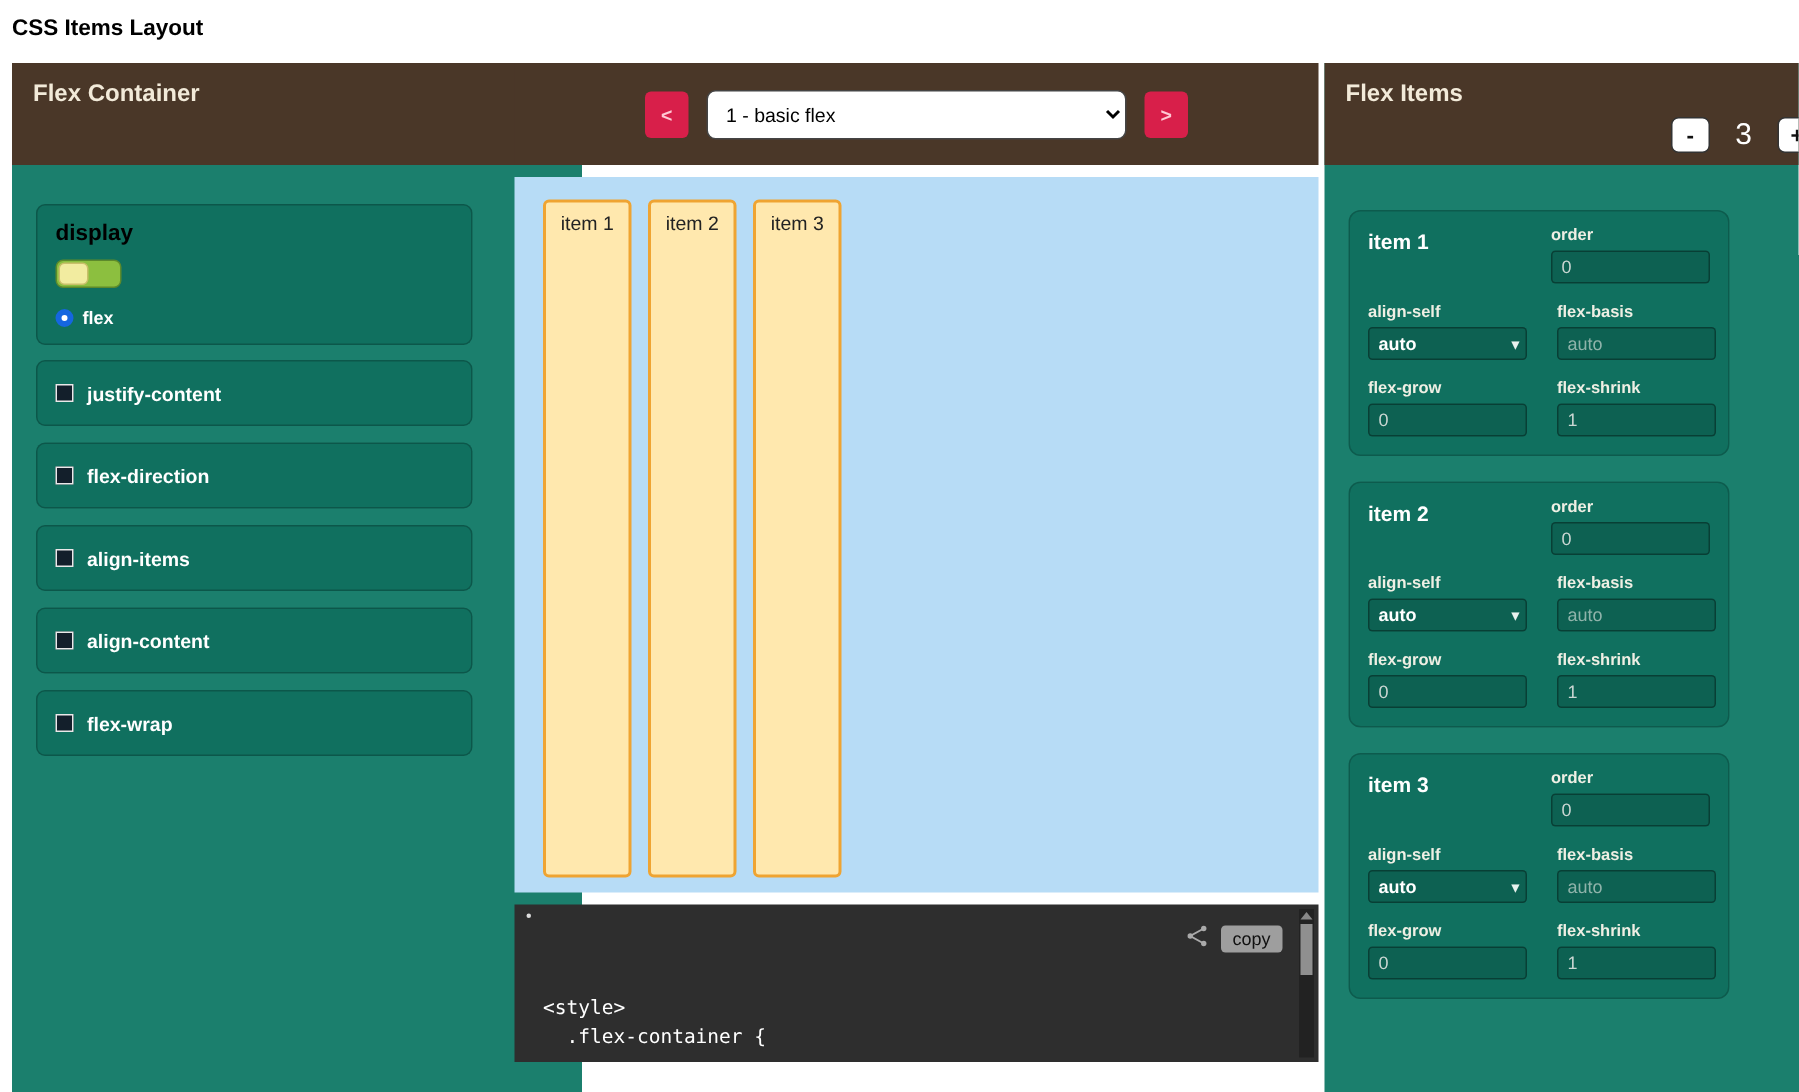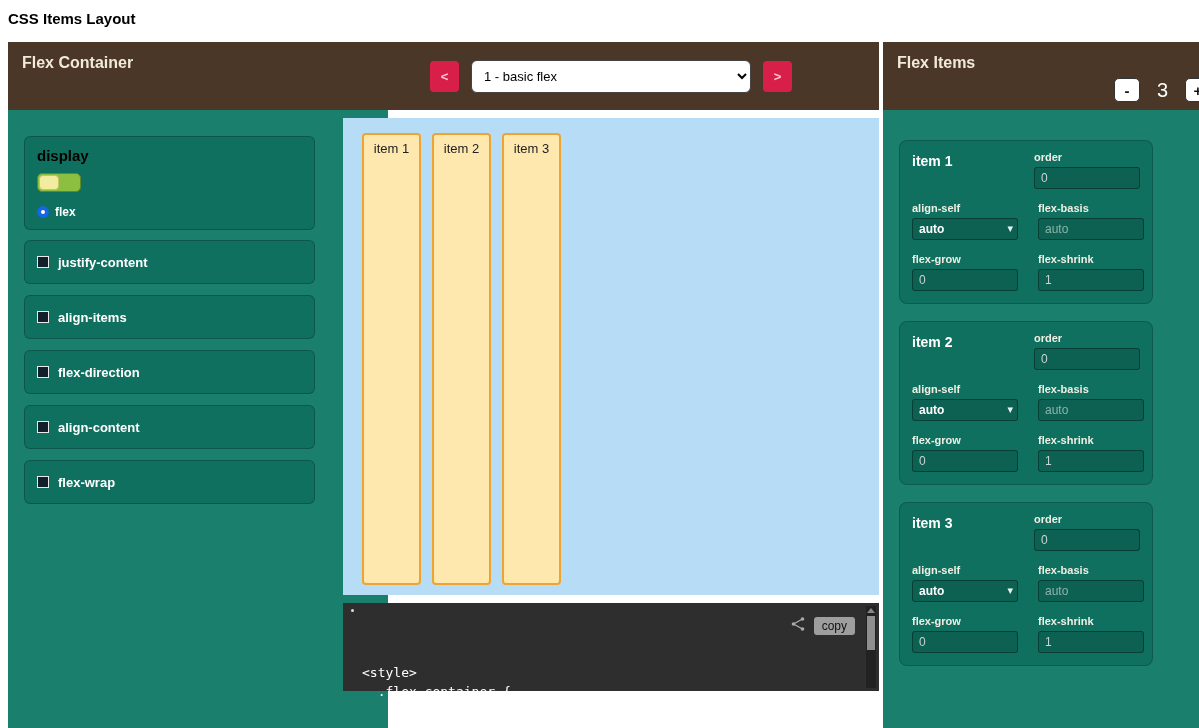--- a/index.html
+++ b/index.html
@@ -47,21 +47,21 @@
              color:#FFC9D4; font-size:13px; font-weight:bold; cursor:pointer; }
   .example-select { width:280px; height:33px; background:#fff; color:#000; font-size:13px;
                     font-family:"Liberation Sans", sans-serif;
                     border:1px solid #444; border-radius:6px; padding:0 8px; }
 
   .preview-area { margin-top:8px; height:477px; background:#B7DCF6;
                   padding:15px 10px 10px 19px; display:flex; align-items:stretch; }
   .preview-item { width:59px; margin-right:11px; background:#FFE8AE; border:2px solid #EFA432;
                   border-radius:4px; font-size:13px; color:#222; text-align:center; padding-top:6px; }
 
-  .code-panel { margin-top:8px; height:88px; background:#2E2E2E; position:relative;
+  .code-panel { margin-top:8px; height:105px; background:#2E2E2E; position:relative;
                 color:#fff; font-family:"DejaVu Sans Mono","Liberation Mono",monospace; font-size:13px; }
   .code-dot { position:absolute; top:6px; left:8px; width:3px; height:3px; border-radius:50%; background:#ddd; }
   .code-lines { position:absolute; top:60px; left:19px; }
   .code-line { white-space:pre; line-height:19px; min-height:19px; }
   .code-toolbar { position:absolute; top:13px; right:24px; display:flex; align-items:center; gap:8px; }
   .copy-btn { background:#9E9E9E; color:#111; border:none; border-radius:3px;
               font-size:12px; padding:2px 8px; cursor:pointer; font-family:"Liberation Sans",sans-serif; }
   .code-scroll { position:absolute; top:3px; right:3px; bottom:3px; width:10px; background:#222; }
   .code-scroll .arrow { width:0; height:0; border-left:4px solid transparent; border-right:4px solid transparent;
                         border-bottom:5px solid #888; margin:2px auto 3px; }
@@ -110,25 +110,25 @@
         <span class="radio-label">flex</span>
       </div>
     </div>
 
     <div class="card option-card">
       <span class="checkbox"></span>
       <span class="option-label">justify-content</span>
     </div>
     <div class="card option-card">
       <span class="checkbox"></span>
+      <span class="option-label">flex-direction</span>
+    </div>
+    <div class="card option-card">
+      <span class="checkbox"></span>
       <span class="option-label">align-items</span>
-    </div>
-    <div class="card option-card">
-      <span class="checkbox"></span>
-      <span class="option-label">flex-direction</span>
     </div>
     <div class="card option-card">
       <span class="checkbox"></span>
       <span class="option-label">align-content</span>
     </div>
     <div class="card option-card">
       <span class="checkbox"></span>
       <span class="option-label">flex-wrap</span>
     </div>
 

